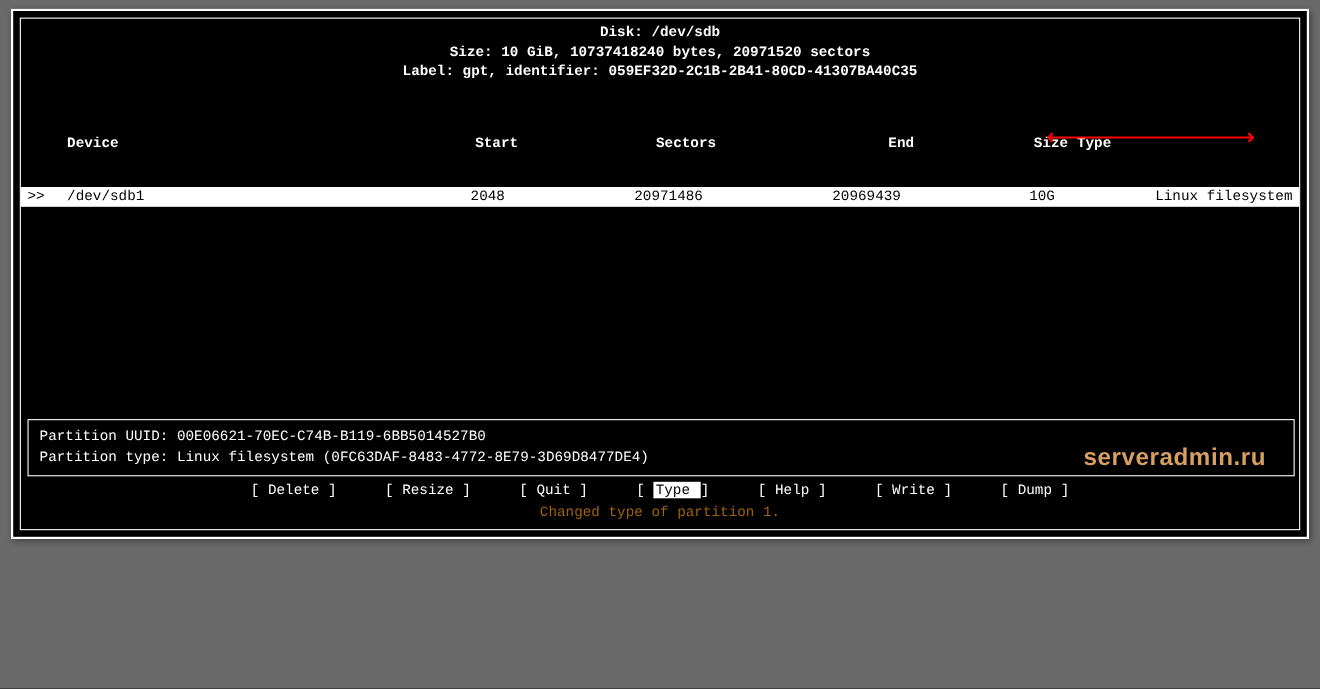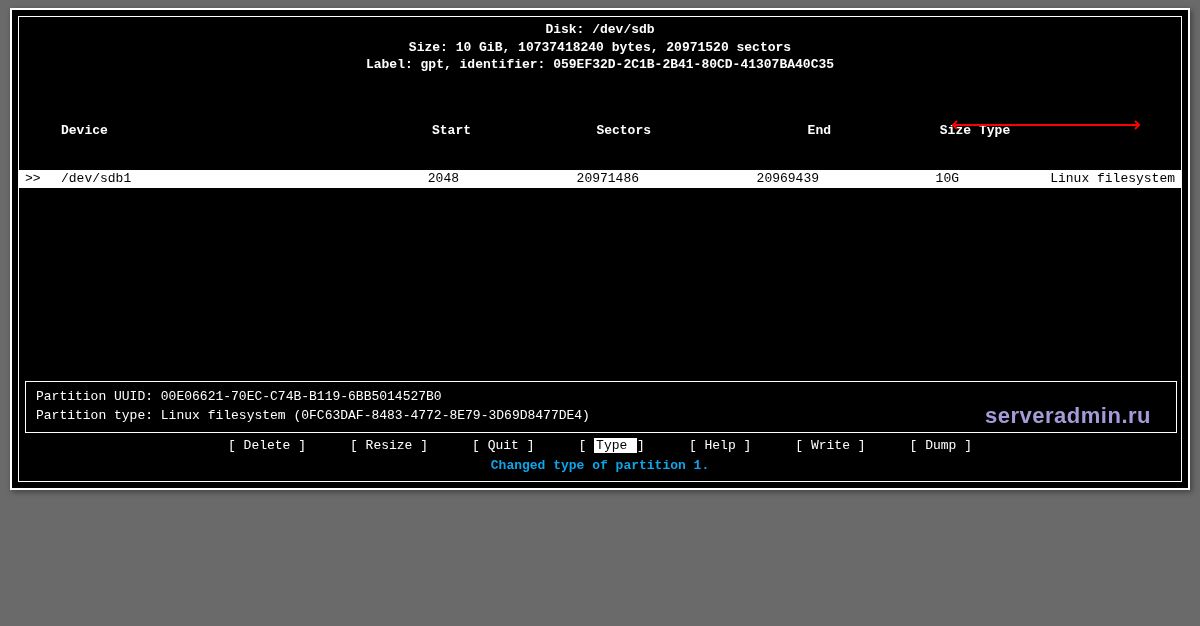--- a/index.html
+++ b/index.html
@@ -86,28 +86,28 @@
 .menu-item.selected .inner {
   background: #fff;
   color: #000;
   padding: 0 2px;
 }
 .status {
   position: absolute;
   left: 0; right: 0;
   bottom: 8px;
   text-align: center;
-  color: #0ea5e9;
-  font-weight: bold;
+  color: #a16207;
+  font-weight: normal;
 }
 .watermark {
   position: absolute;
   right: 30px;
   bottom: 52px;
-  color: #c4b5fd;
+  color: #fdba74;
   font-family: Verdana, sans-serif;
   font-size: 22px;
   font-weight: bold;
   letter-spacing: 0.5px;
   opacity: 0.85;
   pointer-events: none;
 }
 </style>
 </head>
 <body>

